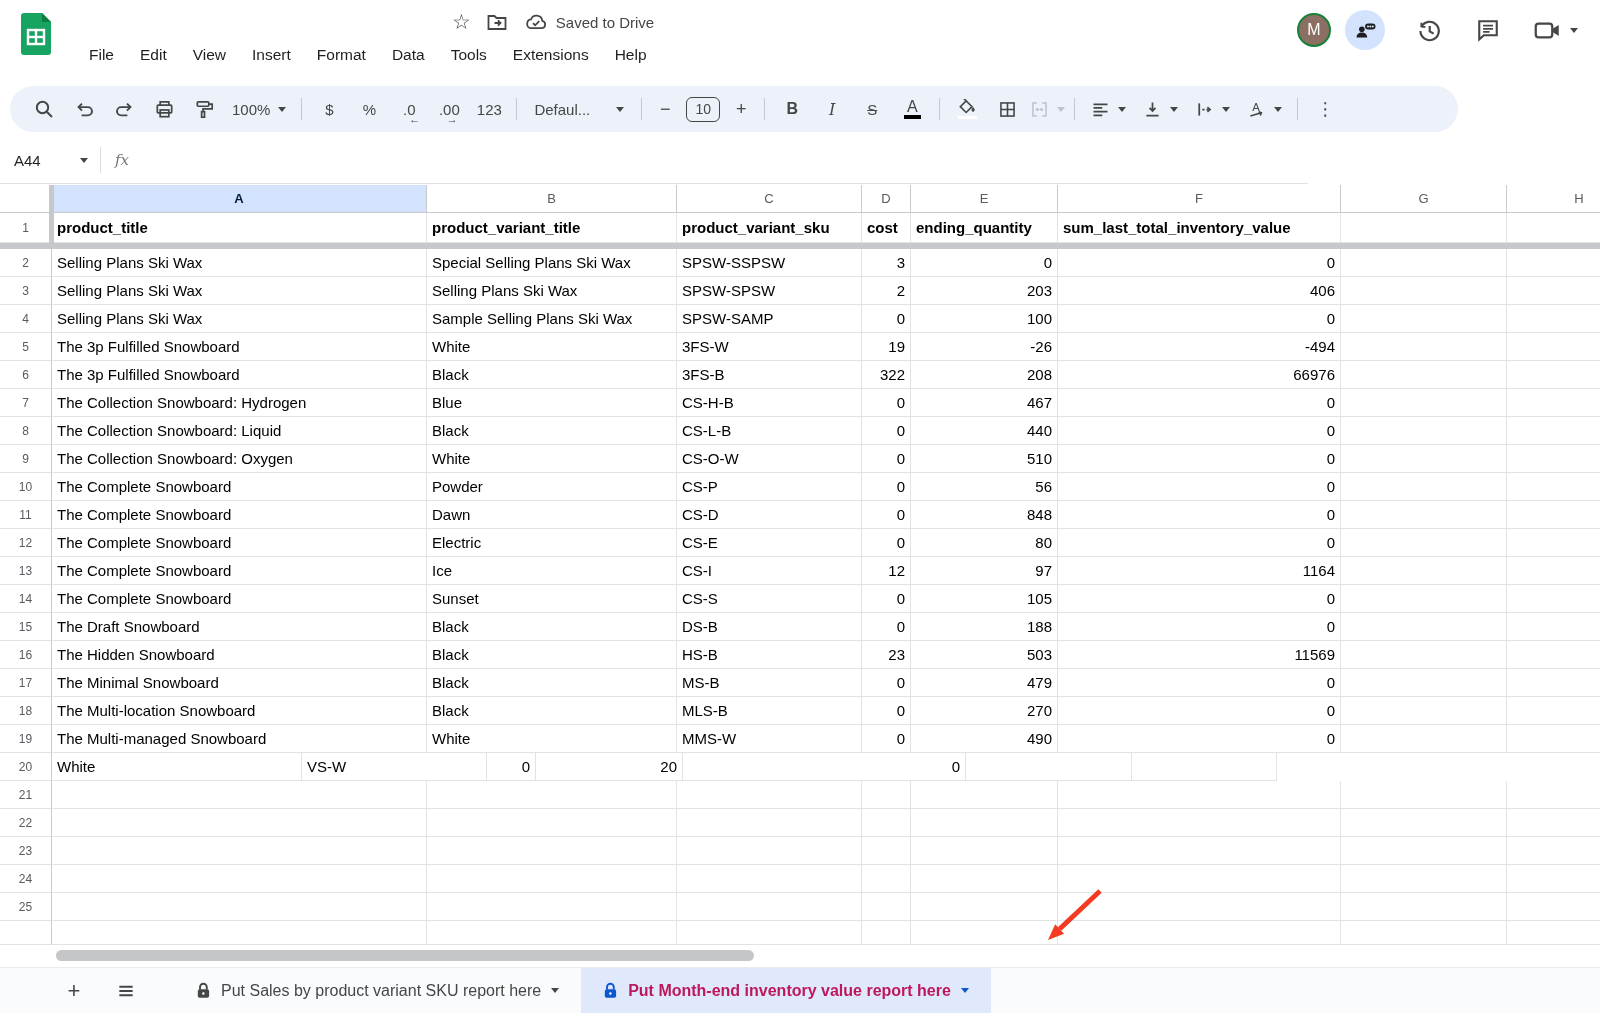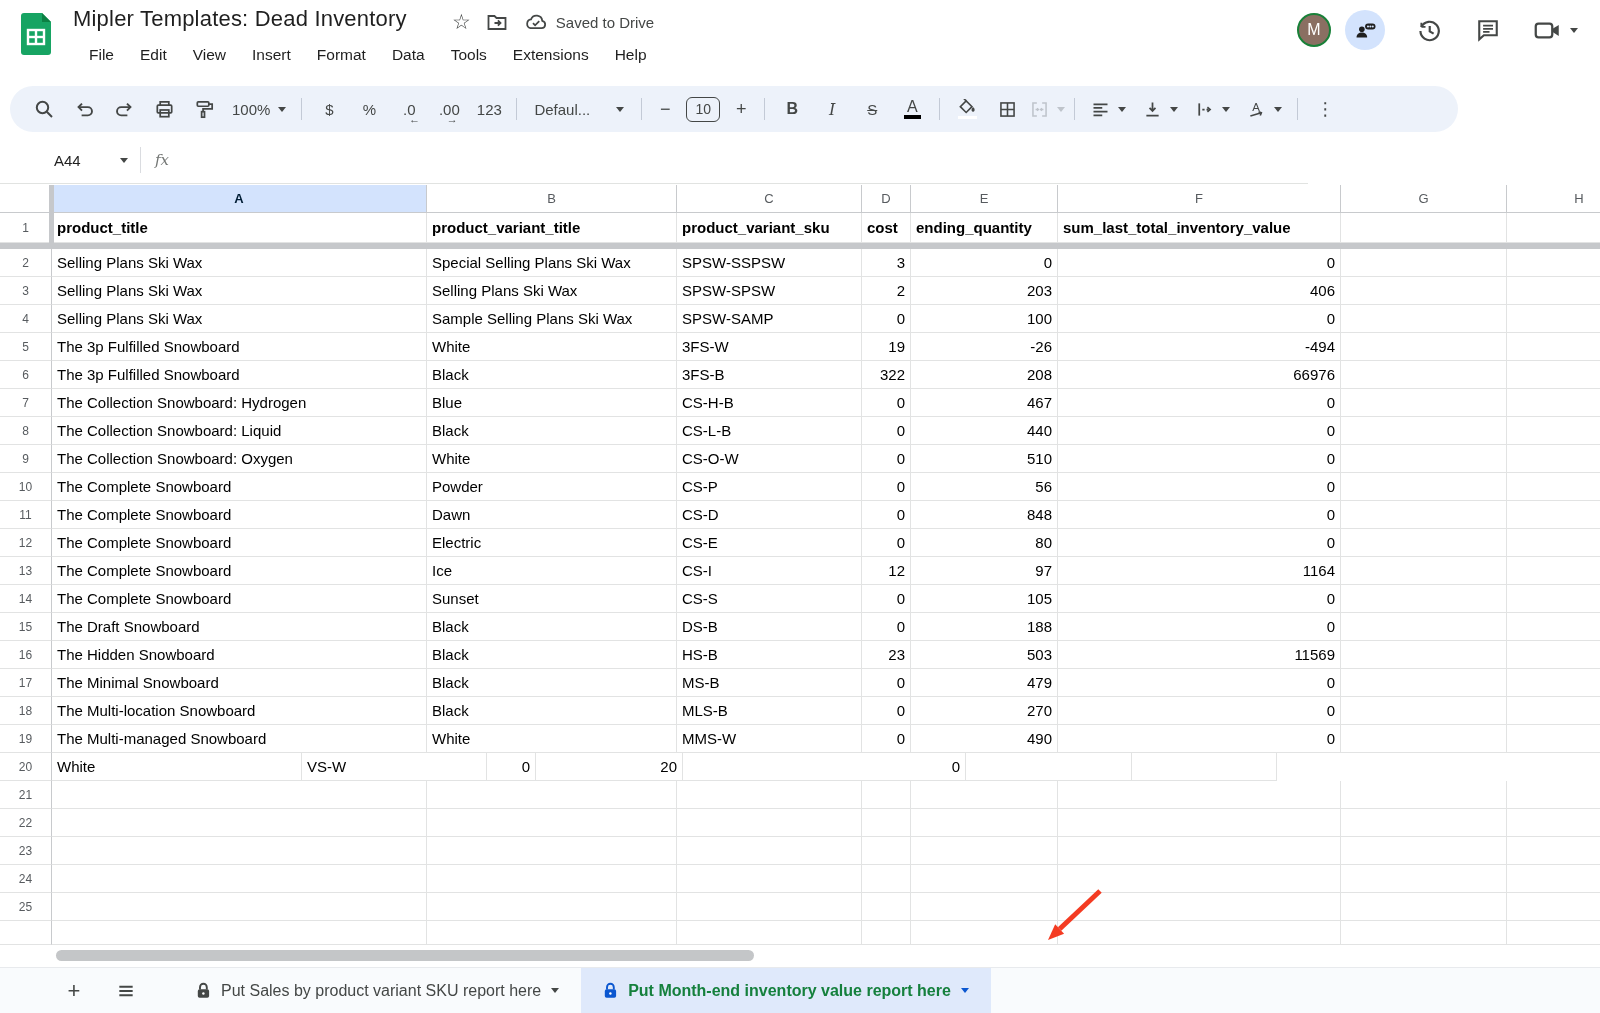--- a/index.html
+++ b/index.html
@@ -42,21 +42,21 @@
   .a-under { display:flex; flex-direction:column; align-items:center; line-height:15px; }
   .a-under .bar { width:17px; height:3.5px; background:#000; margin-top:1px; }
   .bucket-wrap { display:flex; flex-direction:column; align-items:center; }
   .bucket-wrap .bar { width:19px; height:3.5px; background:#fff; margin-top:0; }
   .drop-btn { display:flex; align-items:center; gap:7px; }
   .disabled { opacity:.55; }
   .more-dots { font-size:18px; color:#444746; }
 
   
   .formulabar { position:absolute; left:0; top:137px; width:1308px; height:47px; background:#fff; border-bottom:1px solid #e1e3e1;
-                display:flex; align-items:center;padding-left:40px; }
+                display:flex; align-items:center; }
   .namebox { width:100px; display:flex; align-items:center; justify-content:space-between; padding:0 12px 0 14px; font-size:15px; color:#1f1f1f; }
   .fb-div { width:1px; height:26px; background:#dadce0; margin-right:14px; }
   .fx { font-family:"DejaVu Serif", serif; font-style:italic; font-size:15px; color:#747775; }
 
   
   .grid { position:absolute; left:0; top:185px; width:1600px; height:760px; overflow:hidden; background:#fff; }
   .g-row { display:flex; }
   .colhead { height:28px; }
   .colhead .cell { border-right:1px solid #c8cacd; border-bottom:1px solid #c8cacd; display:flex; align-items:center; justify-content:center;
                    font-size:13px; color:#575b5f; background:#fff; }
@@ -72,21 +72,21 @@
   .freeze-v { position:absolute; left:49px; top:0; width:5px; height:64px; background:#c6c8cb; z-index:5; }
 
   
   .hscroll { position:absolute; left:56px; top:950px; width:698px; height:11px; border-radius:6px; background:#c4c6c8; }
 
   
   .tabbar { position:absolute; left:0; bottom:0; width:1600px; height:46px; background:#f9fbfd; border-top:1px solid #e8eaed;
             display:flex; align-items:stretch; }
   .tab-tool { width:44px; display:flex; align-items:center; justify-content:center; color:#444746; font-size:22px; }
   .sheet-tab { display:flex; align-items:center; gap:10px; padding:0 22px; font-size:16px; color:#444746; font-weight:500; white-space:nowrap; }
-  .sheet-tab.active { background:#dfe9fb; color:#15803d; font-weight:700; }
+  .sheet-tab.active { background:#dfe9fb; color:#be185d; font-weight:700; }
   .sheet-tab.active .caret { border-top-color:#0b57d0; }
 
   .annotation { position:absolute; left:1015px; top:878px; pointer-events:none; z-index:20; }
 
   svg.ic { display:block; }
 </style>
 </head>
 <body>
 
 <div class="app">
@@ -94,21 +94,20 @@
   <div class="titlebar">
     <div class="logo">
       <svg class="ic" width="32" height="44" viewBox="0 0 32 44">
         <path d="M4 1 h18 l9 9 v30 a3 3 0 0 1-3 3 H4 a3 3 0 0 1-3-3 V4 a3 3 0 0 1 3-3 z" fill="#17a463"></path>
         <path d="M22 1 l9 9 h-9 z" fill="#0c8043"></path>
         <rect x="8" y="18" width="16" height="14" fill="none" stroke="#fff" stroke-width="2.4"></rect>
         <line x1="16" y1="18" x2="16" y2="32" stroke="#fff" stroke-width="2.4"></line>
         <line x1="8" y1="25" x2="24" y2="25" stroke="#fff" stroke-width="2.4"></line>
       </svg>
     </div>
-    <div class="doc-title">Mipler Templates: Dead Inventory</div>
     <div class="title-icons">
       <span class="star-glyph">☆</span>
       <span>
         <svg class="ic" width="24" height="24" viewBox="0 0 24 24" fill="none" stroke="#444746" stroke-width="1.8">
           <path d="M3.5 6 h6 l2 2 h9 v11 h-17 z"></path>
           <path d="M9.5 13 h6 m-2.6-2.6 l2.6 2.6 -2.6 2.6"></path>
         </svg>
       </span>
       <span class="saved">
         <svg class="ic" width="25" height="25" viewBox="0 0 24 24" fill="none" stroke="#444746" stroke-width="1.7">

